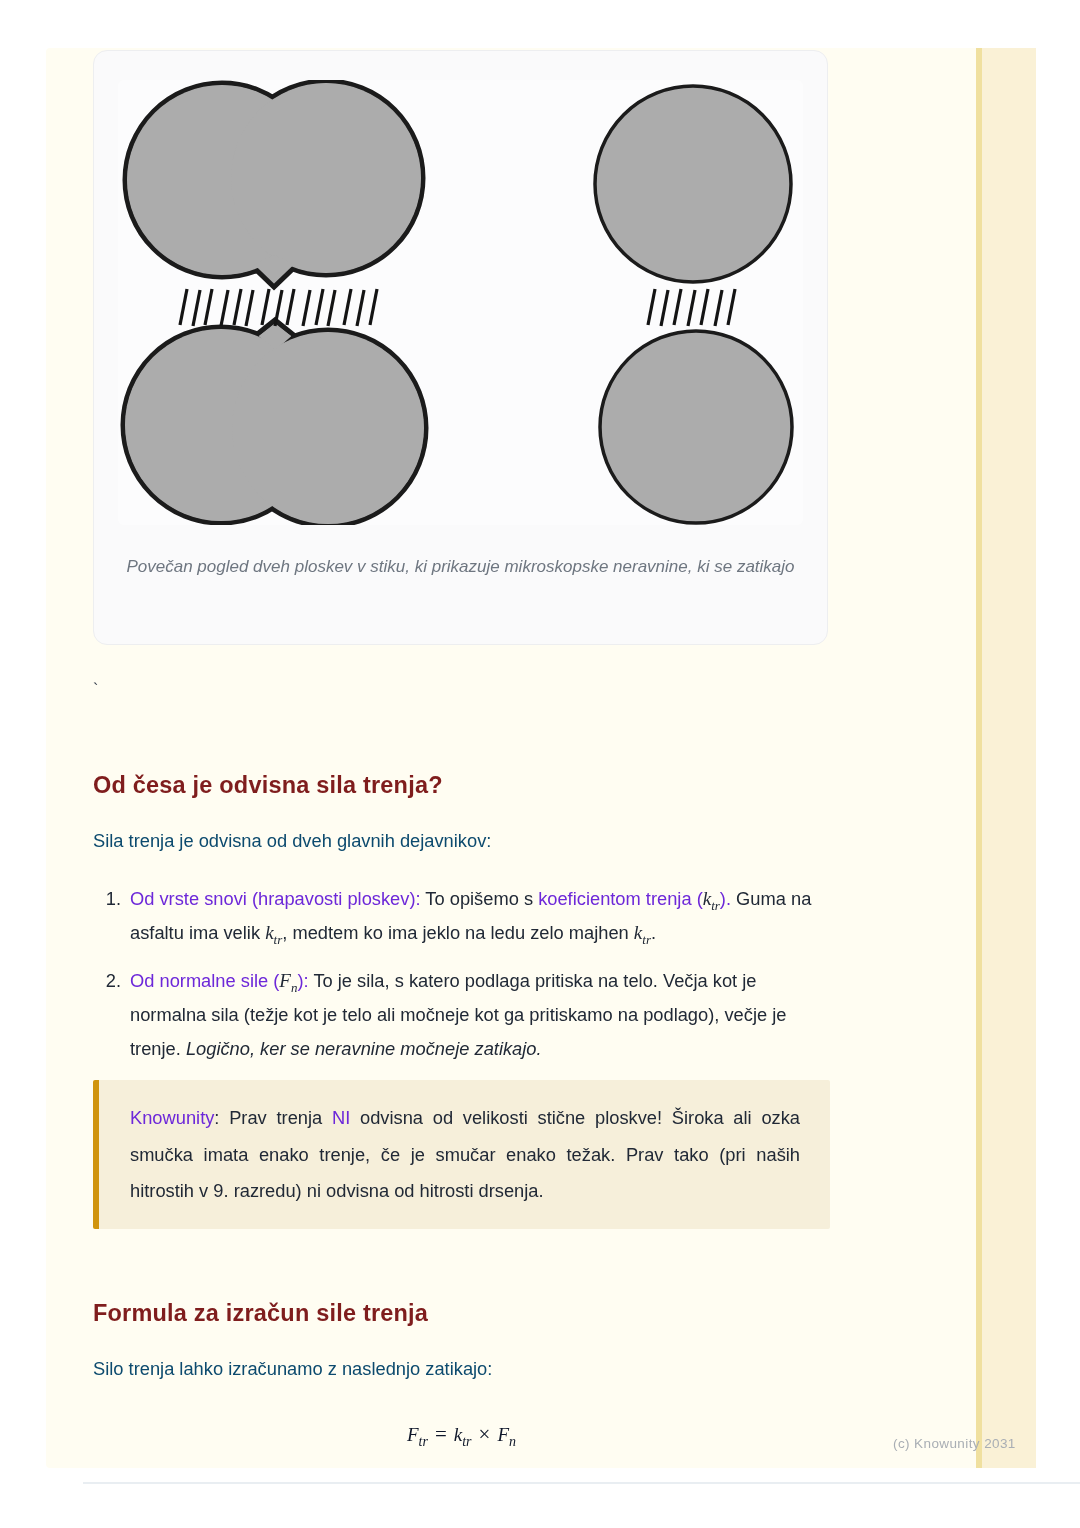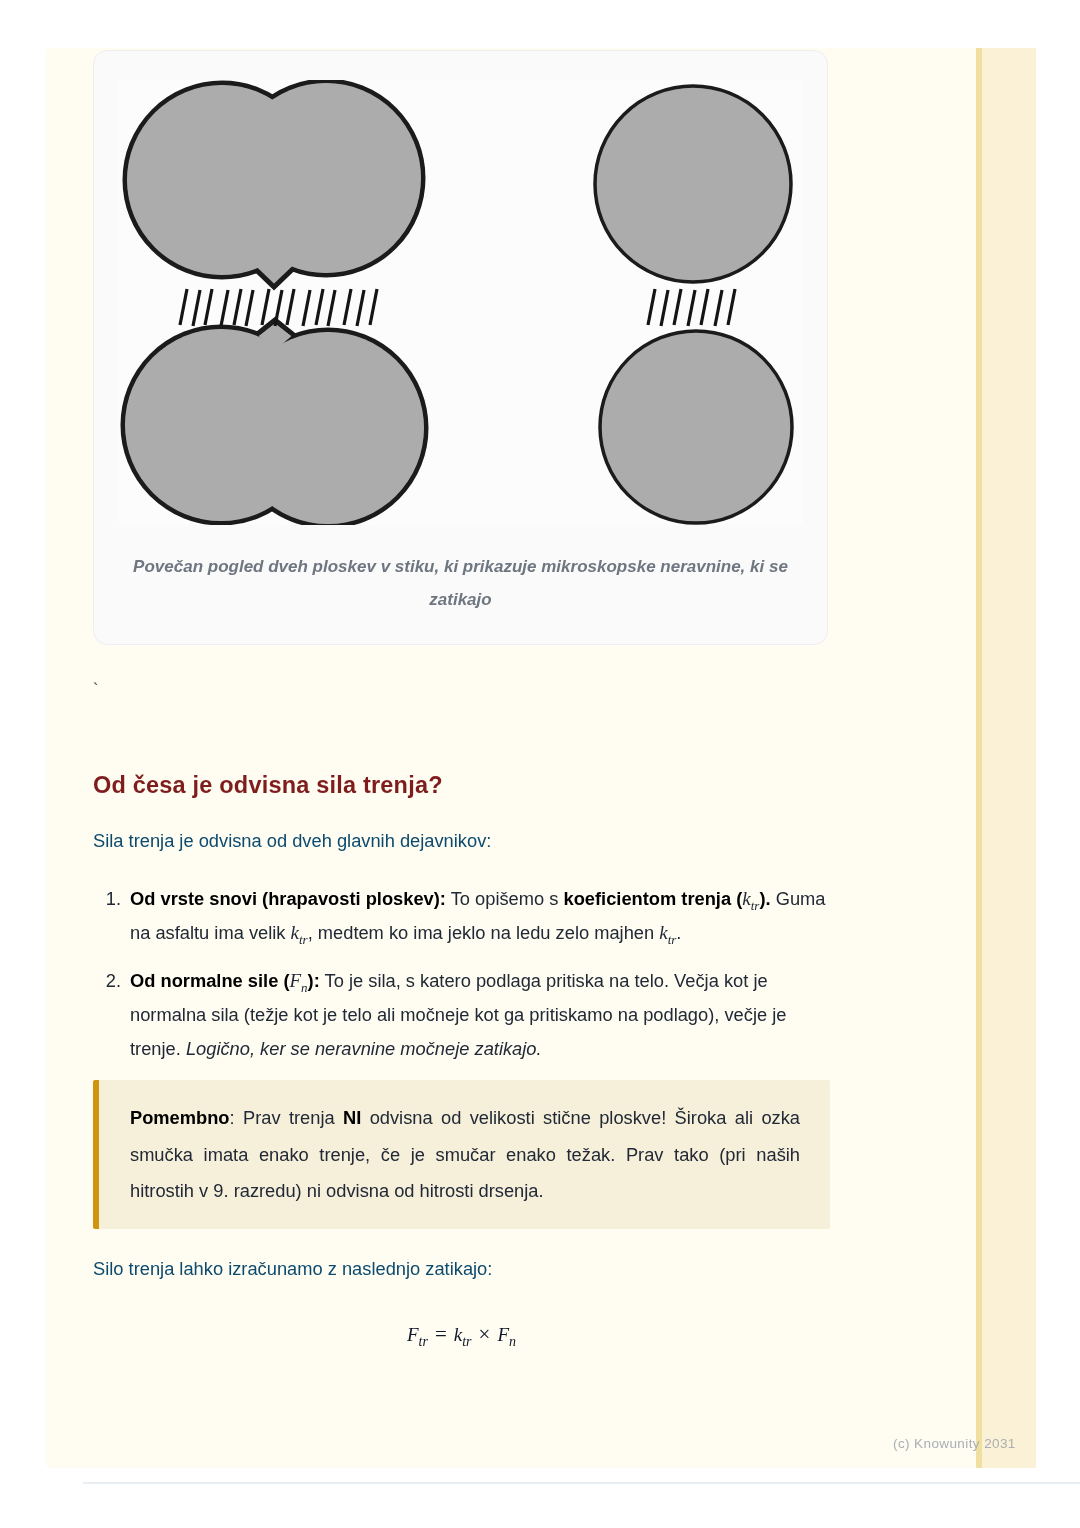--- a/index.html
+++ b/index.html
@@ -52,21 +52,20 @@
     border-radius:6px;
   }
   .caption{
     margin:25px auto 0 auto;
     max-width:680px;
     text-align:center;
     font-style:italic;
     font-size:17px;
     line-height:33px;
     color:#6E7680;
-    font-weight:bold;
   }
 
   .stray{
     margin-top:36px;
     height:20px;
     font-size:16px;
     color:#3a4350;
   }
 
   h2.hd{
@@ -97,21 +96,21 @@
     line-height:34px;
     color:#212936;
   }
   ol.factors .num{
     flex:0 0 auto;
     width:21px;
     text-align:right;
     margin-right:9px;
   }
   ol.factors .li-text{flex:1 1 auto;}
-  b{font-weight:700;color:#000000;}
+  b{font-weight:400;color:#6d28d9;}
   .it{font-style:italic;}
   .mvar{
     font-family:"Liberation Serif", serif;
     font-style:italic;
     font-size:19px;
   }
   sub.msub{
     font-family:"Liberation Serif", serif;
     font-style:italic;
     font-size:13px;
@@ -251,23 +250,24 @@
           <span class="num">1.</span>
           <div class="li-text"><b>Od vrste snovi (hrapavosti ploskev):</b><span> To opišemo s </span><b>koeficientom trenja (</b><span class="mvar">k</span><sub class="msub">tr</sub><b>).</b><span> Guma na asfaltu ima velik </span><span class="mvar">k</span><sub class="msub">tr</sub><span>, medtem ko ima jeklo na ledu zelo majhen </span><span class="mvar">k</span><sub class="msub">tr</sub><span>.</span></div>
         </li>
         <li>
           <span class="num">2.</span>
           <div class="li-text"><b>Od normalne sile (</b><span class="mvar">F</span><sub class="msub">n</sub><b>):</b><span> To je sila, s katero podlaga pritiska na telo. Večja kot je normalna sila (težje kot je telo ali močneje kot ga pritiskamo na podlago), večje je trenje. </span><span class="it">Logično, ker se neravnine močneje zatikajo.</span></div>
         </li>
       </ol>
 
       <aside class="callout">
-        <p><b>Pomembno</b><span>: Prav trenja </span><b>NI</b><span> odvisna od velikosti stične ploskve! Široka ali ozka smučka imata enako trenje, če je smučar enako težak. Prav tako (pri naših hitrostih v 9. razredu) ni odvisna od hitrosti drsenja.</span></p>
+        <p><b>Knowunity</b><span>: Prav trenja </span><b>NI</b><span> odvisna od velikosti stične ploskve! Široka ali ozka smučka imata enako trenje, če je smučar enako težak. Prav tako (pri naših hitrostih v 9. razredu) ni odvisna od hitrosti drsenja.</span></p>
       </aside>
 
+      <h2 class="hd">Formula za izračun sile trenja</h2>
 
       <p class="body">Silo trenja lahko izračunamo z naslednjo zatikajo:</p>
 
       <div class="formula-row"><span class="mvar">F</span><sub class="msub">tr</sub><span class="op">=</span><span class="mvar">k</span><sub class="msub">tr</sub><span class="op">×</span><span class="mvar">F</span><sub class="msub">n</sub></div>
 
     </div>
   </div>
 
   <div class="watermark">(c) Knowunity 2031</div>
 

